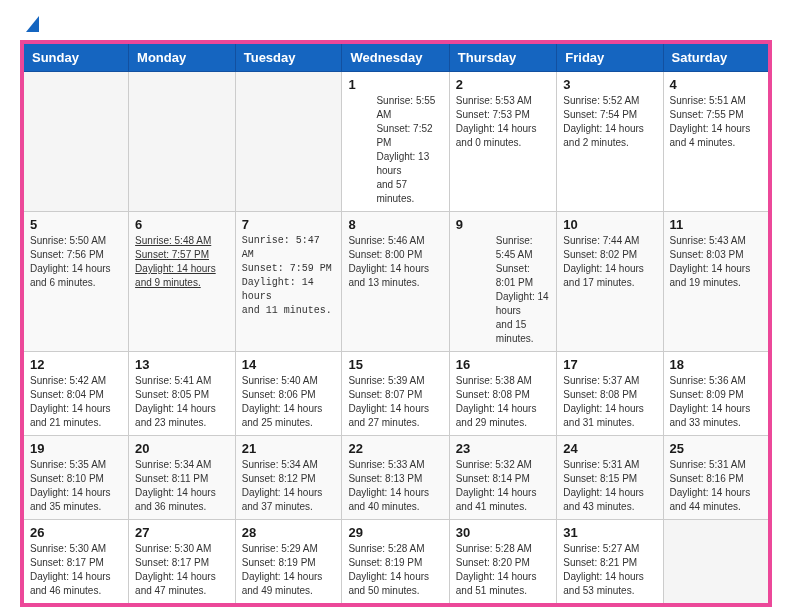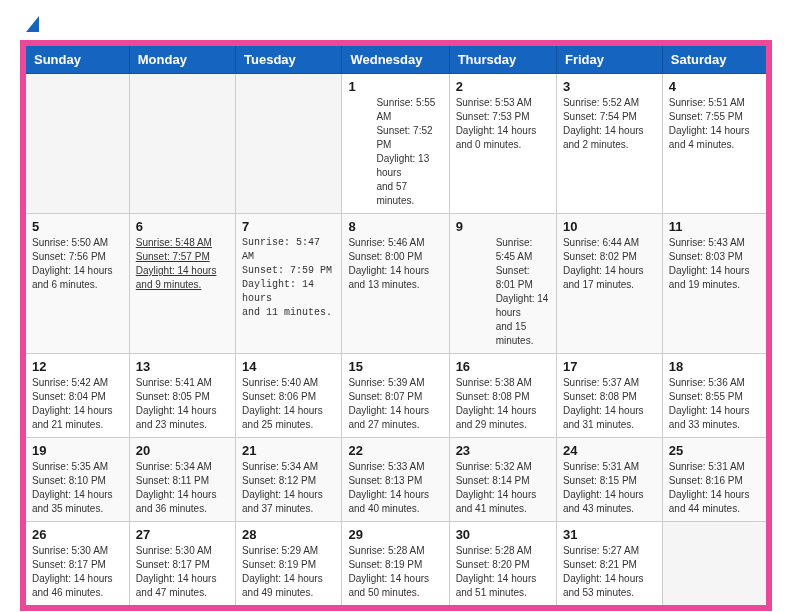--- a/index.html
+++ b/index.html
@@ -34,21 +34,21 @@
       color: #1a1a1a;
     }
     .location-title {
       font-size: 16px;
       color: #333;
       margin-top: 2px;
     }
     .calendar {
       width: 100%;
       border-collapse: collapse;
-      border: 6px solid #ec4899;
+      border: 4px solid #ec4899;
     }
     .calendar th {
       background-color: #1565c0;
       color: #fff;
       font-size: 13px;
       font-weight: bold;
       padding: 6px 8px;
       text-align: left;
       border: 1px solid #1250a0;
     }
@@ -182,21 +182,21 @@
         </td>
         <td>
           <span class="day-number">9</span>
           <div class="day-info" style="white-space: pre-line; margin-left: 40px;">Sunrise: 5:45 AM
 Sunset: 8:01 PM
 Daylight: 14 hours
 and 15 minutes.</div>
         </td>
         <td>
           <span class="day-number">10</span>
-          <div class="day-info" style="white-space: pre-line;">Sunrise: 6:44 AM
+          <div class="day-info" style="white-space: pre-line;">Sunrise: 7:44 AM
 Sunset: 8:02 PM
 Daylight: 14 hours
 and 17 minutes.</div>
         </td>
         <td>
           <span class="day-number">11</span>
           <div class="day-info" style="white-space: pre-line;">Sunrise: 5:43 AM
 Sunset: 8:03 PM
 Daylight: 14 hours
 and 19 minutes.</div>
@@ -241,21 +241,21 @@
         <td>
           <span class="day-number">17</span>
           <div class="day-info" style="white-space: pre-line;">Sunrise: 5:37 AM
 Sunset: 8:08 PM
 Daylight: 14 hours
 and 31 minutes.</div>
         </td>
         <td>
           <span class="day-number">18</span>
           <div class="day-info" style="white-space: pre-line;">Sunrise: 5:36 AM
-Sunset: 8:55 PM
+Sunset: 8:09 PM
 Daylight: 14 hours
 and 33 minutes.</div>
         </td>
       </tr>
       <tr>
         <td>
           <span class="day-number">19</span>
           <div class="day-info" style="white-space: pre-line;">Sunrise: 5:35 AM
 Sunset: 8:10 PM
 Daylight: 14 hours

